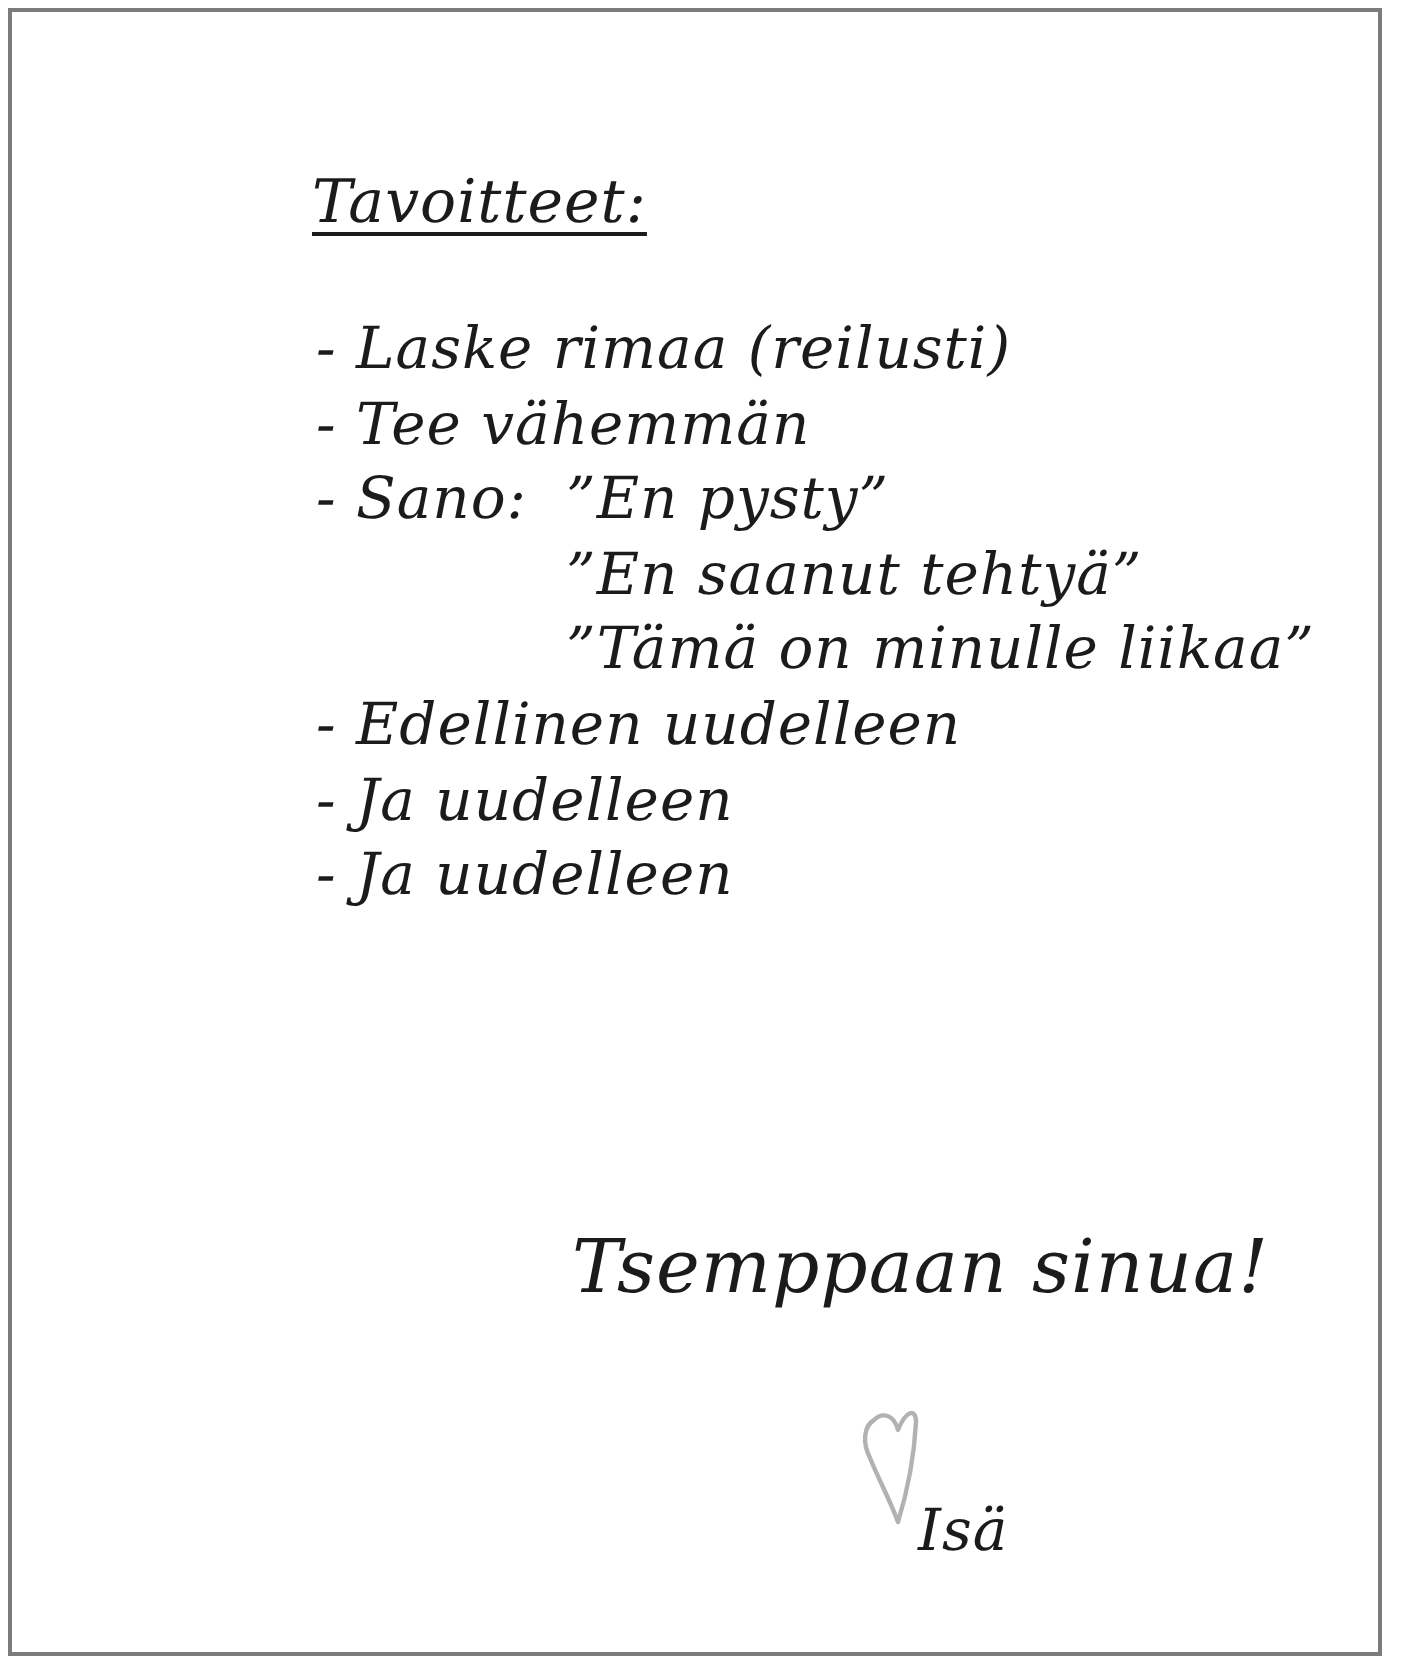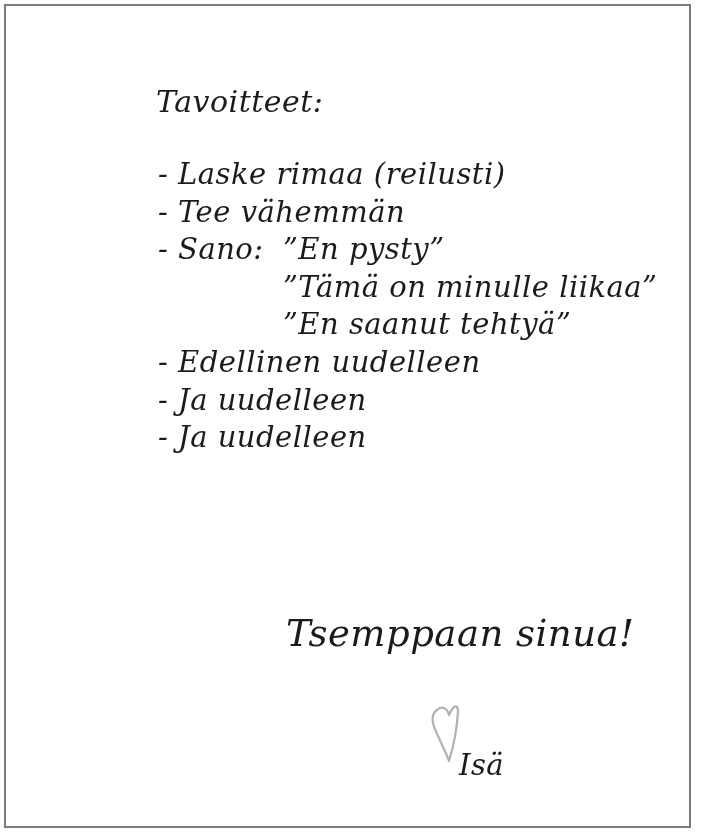--- a/index.html
+++ b/index.html
@@ -28,20 +28,21 @@
   .script {
     font-style: italic;
     letter-spacing: 0.5px;
     white-space: nowrap;
   }
   .title {
     position: absolute;
     left: 156px;
     top: 84px;
     font-size: 30px;
+    text-decoration: underline;
     text-underline-offset: 5px;
     text-decoration-thickness: 1.5px;
   }
   .list {
     position: absolute;
     left: 158px;
     top: 156px;
     font-size: 29px;
   }
   .line {
@@ -85,22 +86,22 @@
 
 <div class="title script">Tavoitteet:</div>
 
 <div class="list">
   <div class="line script">- Laske rimaa (reilusti)</div>
   <div class="line script">- Tee vähemmän</div>
   <div class="line script">
     <span>- Sano:</span>
     <span class="quote">”En pysty”</span>
   </div>
+  <div class="line script indent">”En saanut tehtyä”</div>
   <div class="line script indent">”Tämä on minulle liikaa”</div>
-  <div class="line script indent">”En saanut tehtyä”</div>
   <div class="line script">- Edellinen uudelleen</div>
   <div class="line script">- Ja uudelleen</div>
   <div class="line script">- Ja uudelleen</div>
 </div>
 
 <div class="closing script">Tsemppaan sinua!</div>
 
 <svg class="heart" viewBox="0 0 44 64" xmlns="http://www.w3.org/2000/svg">
   <path d="M 9 10
            C 4 13, 3 21, 7 29

